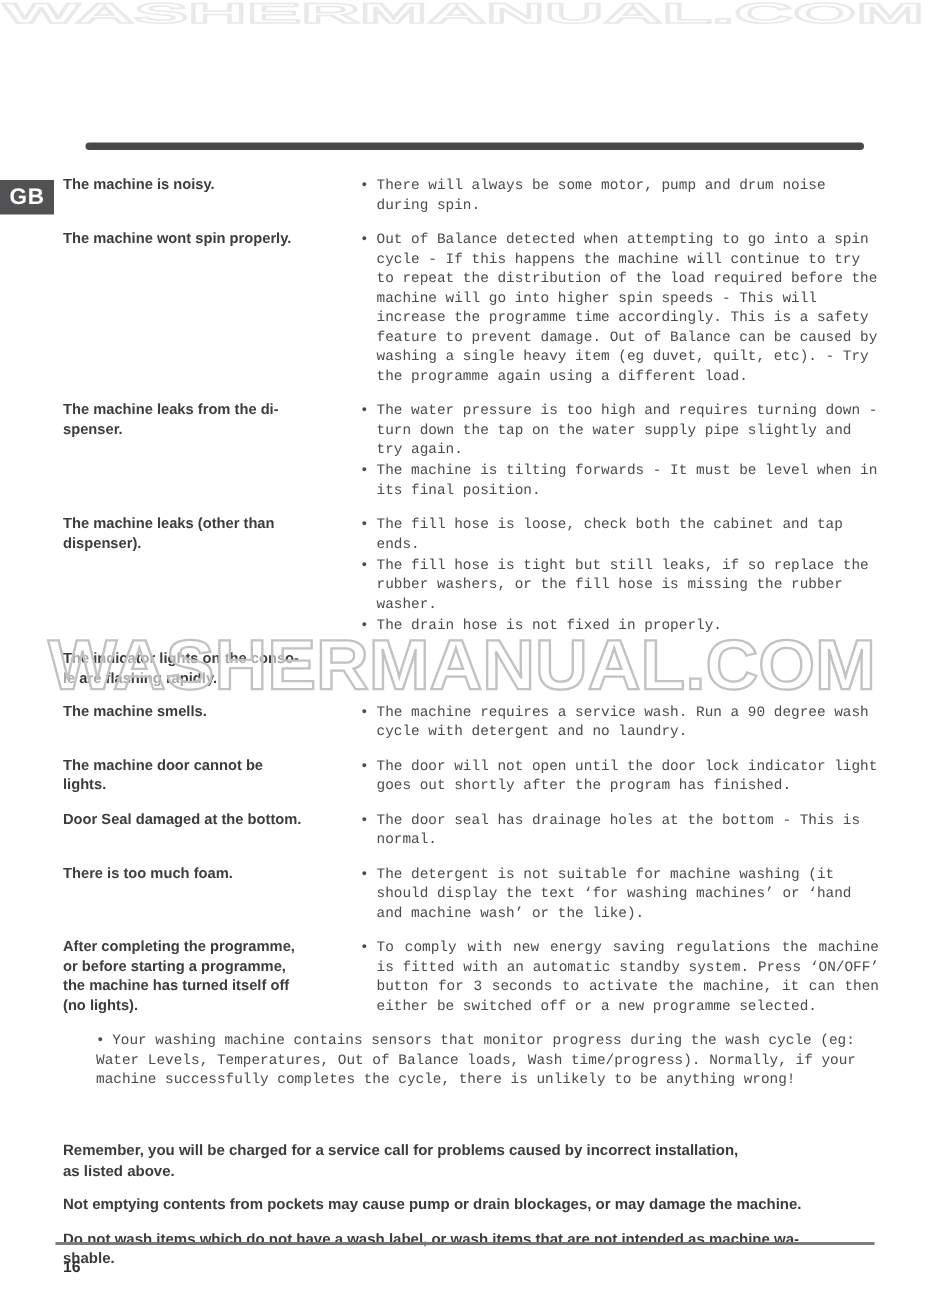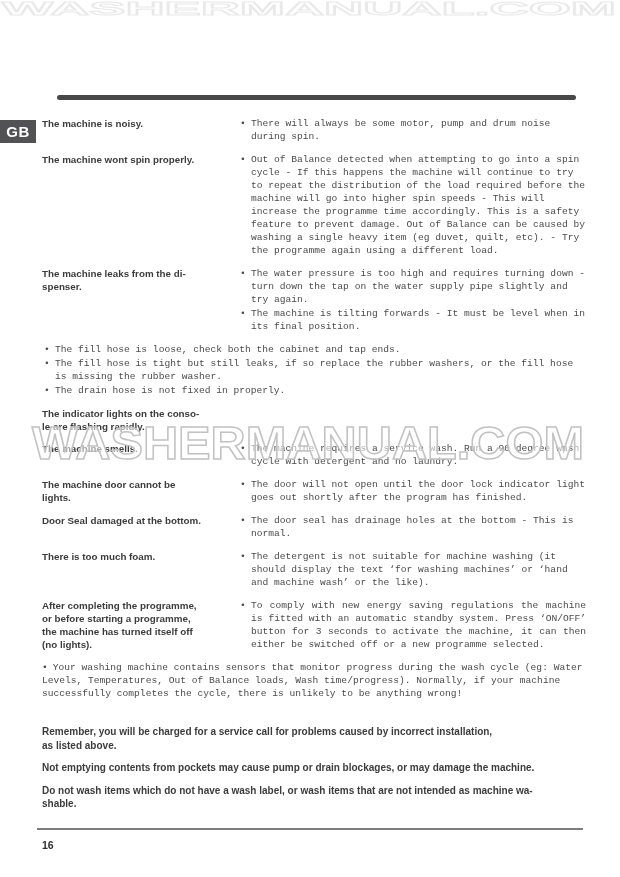--- a/index.html
+++ b/index.html
@@ -50,26 +50,26 @@
     width:196px; flex:0 0 196px; padding-right:10px;
     font-weight:bold; font-size:9.8px; line-height:13px;
     color:#3c3c3c; white-space:pre-line;
   }
   .solutions {
     flex:1; list-style:none; margin:0; padding:0;
     font-size:9.6px; line-height:13px; color:#4b4b4b;
   }
   .solutions li { position:relative; padding-left:13px; margin:0 0 1px 0;font-family:Liberation Mono, monospace; }
   .solutions li::before { content:"\2022"; position:absolute; left:2px; color:#4b4b4b; }
-  .t-row.no-hang .solutions li { padding-left:0; }
+  .t-row.no-hang .solutions li { padding-left:0;margin-left:22px; }
   .t-row.no-hang .solutions li::before { position:static; left:auto; margin-right:5px; }
   .t-row.justify .solutions li { text-align:justify; }
 
   
-  .notes { margin-top:24px; }
+  .notes { margin-top:34px; }
   .notes p {
     margin:0 0 9px 0;
     font-weight:bold; font-size:10px; line-height:13.5px;
     color:#3c3c3c; white-space:pre-line; max-width:552px;
   }
 </style>
 </head>
 <body>
 
 <div class="page">
@@ -101,20 +101,22 @@
     <div class="t-row">
       <div class="problem">The machine leaks from the di-
 spenser.</div>
       <ul class="solutions">
           <li>The water pressure is too high and requires turning down - turn down the tap on the water supply pipe slightly and try again.</li>
           <li>The machine is tilting forwards - It must be level when in its final position.</li>
         </ul>
     </div>
 
     <div class="t-row">
+      <div class="problem">The machine leaks (other than
+dispenser).</div>
       <ul class="solutions">
           <li>The fill hose is loose, check both the cabinet and tap ends.</li>
           <li>The fill hose is tight but still leaks, if so replace the rubber washers, or the fill hose is missing the rubber washer.</li>
           <li>The drain hose is not fixed in properly.</li>
         </ul>
     </div>
 
     <div class="t-row">
       <div class="problem">The indicator lights on the conso-
 le are flashing rapidly.</div>

